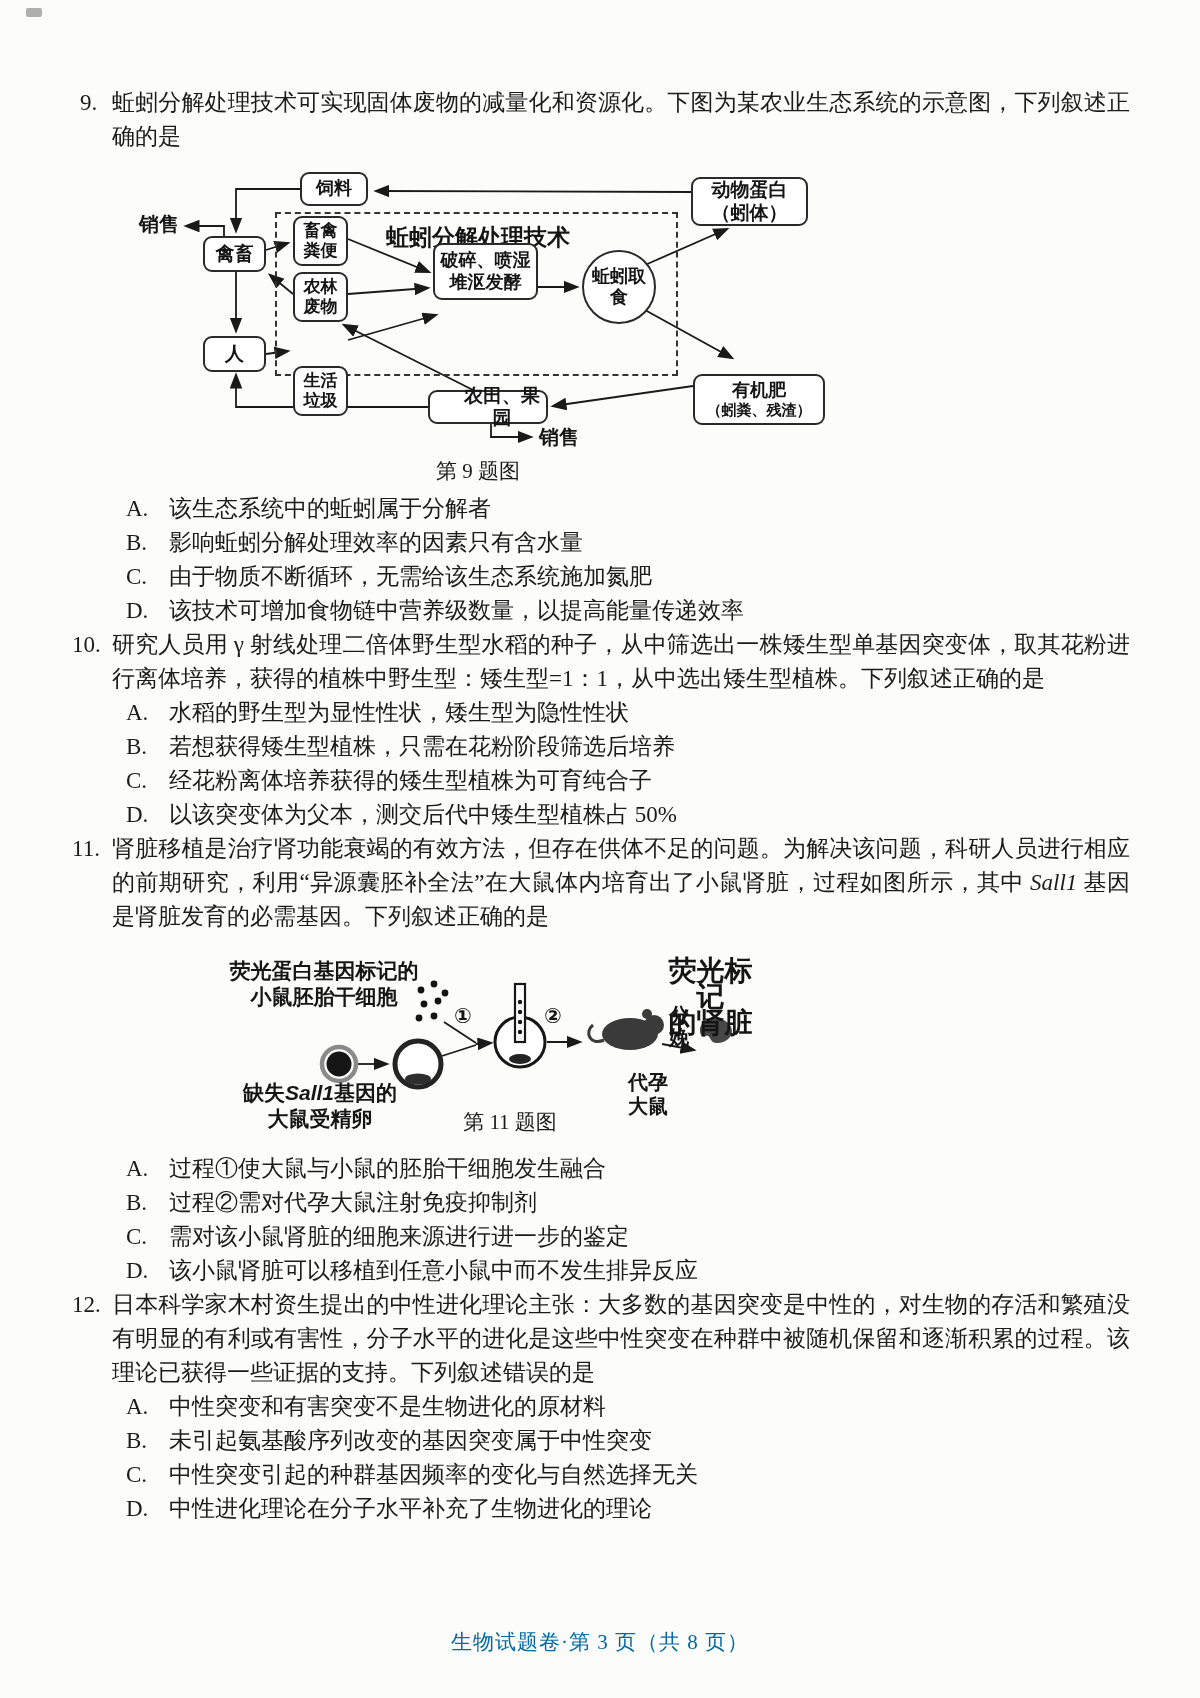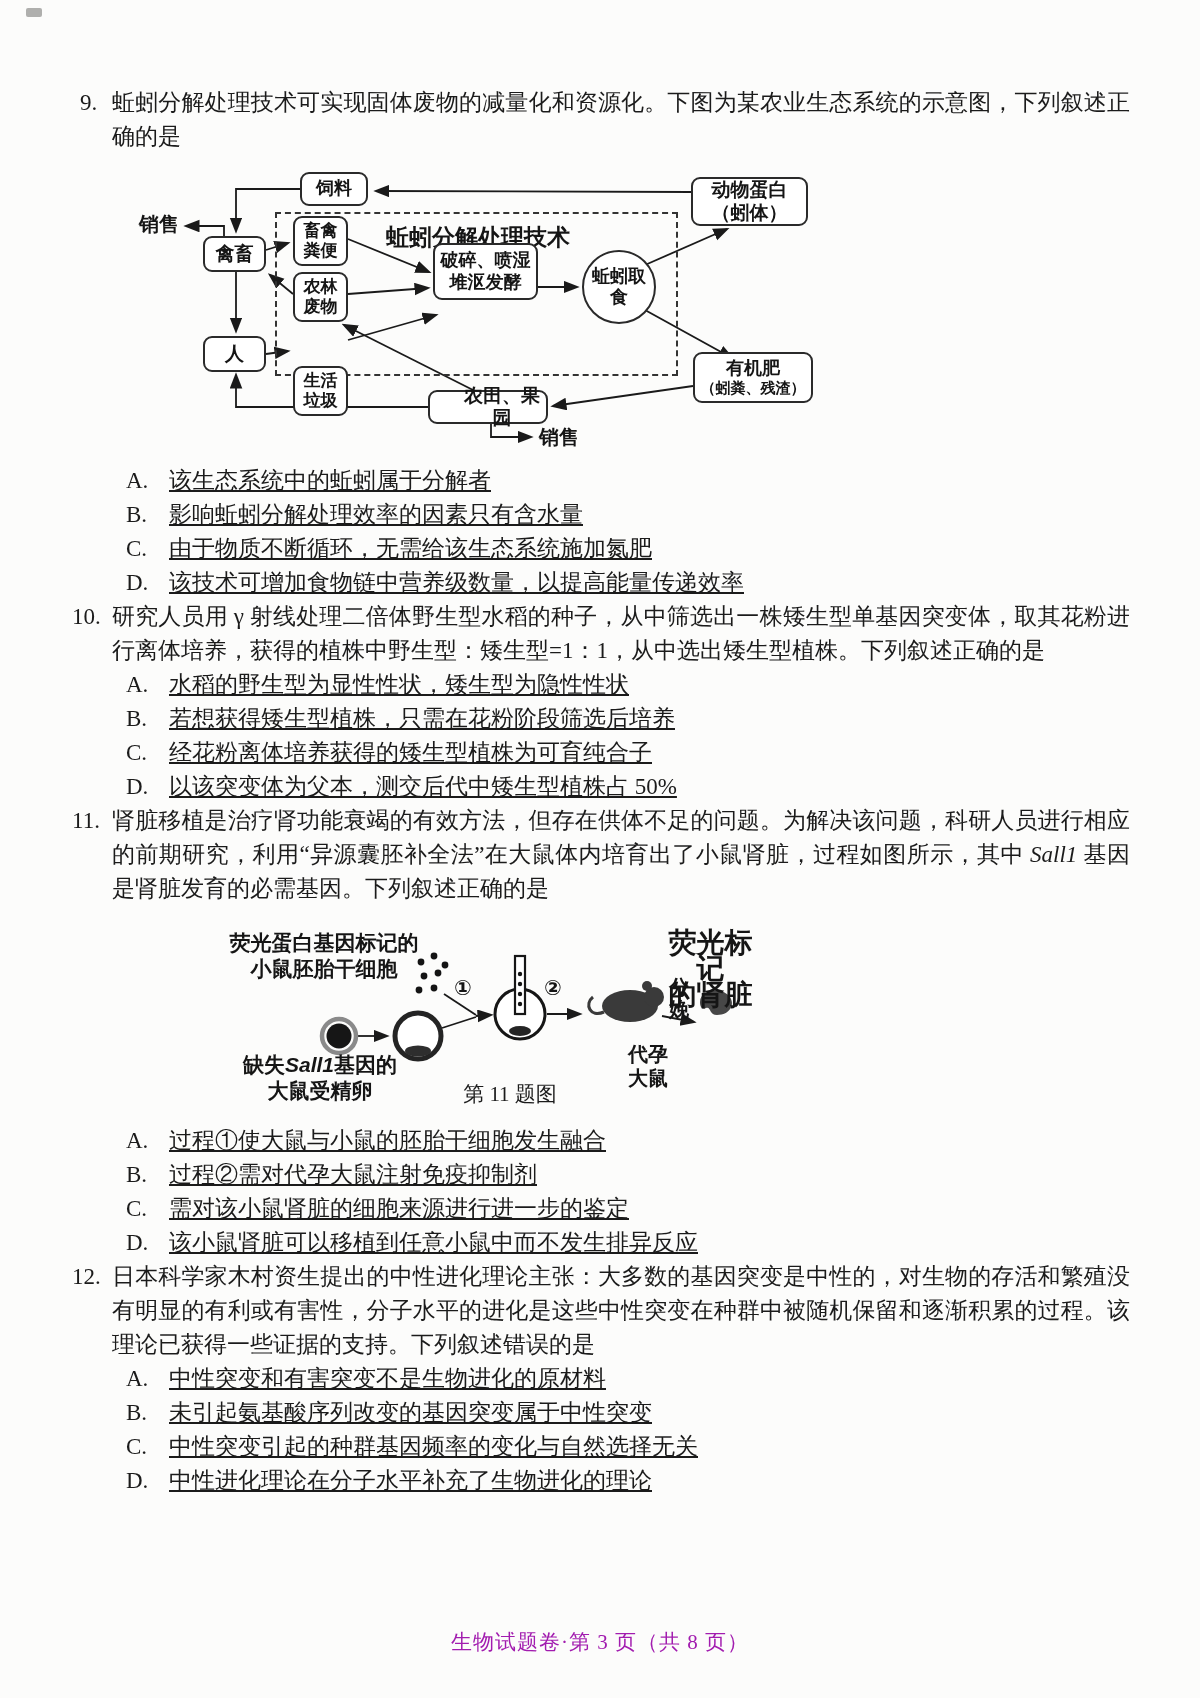--- a/index.html
+++ b/index.html
@@ -11,21 +11,21 @@
   }
   .content { position:absolute; top:86px; left:0; right:0; }
   .question { margin:0 70px 0 112px; }
   .stem { position:relative; font-size:23px; line-height:34px; text-align:justify; }
   .qnum { position:absolute; left:-40px; top:0; }
   .q-one .qnum { left:-32px; }
   .ital { font-style:italic; }
   .options { margin-top:0; }
   .option { display:flex; font-size:23px; line-height:34px; padding-left:14px; }
   .olabel { width:43px; flex-shrink:0; }
-  .otext { flex:1;text-decoration:underline; }
+  .otext { flex:1; }
 
   
   .figwrap { position:relative; }
   .fig-caption { font-size:21px; line-height:26px; text-align:center; }
   .node {
     position:absolute; border:2.2px solid #2a2a2a; border-radius:9px; background:#fff;
     display:flex; flex-direction:column; align-items:center; justify-content:center;
     font-family:"Liberation Sans","DejaVu Sans",sans-serif; font-weight:bold;
     font-size:18px; line-height:1.18; text-align:center; color:#151515;
   }
@@ -43,41 +43,41 @@
   .f9-feed { left:172px; top:18px; width:68px; height:34px; }
   .f9-ap { left:563px; top:23px; width:117px; height:49px; font-size:19px; }
   .f9-sale-top { left:8px; top:58px; width:46px; font-size:20px; }
   .f9-live { left:75px; top:82px; width:63px; height:36px; font-size:19px; }
   .f9-manure { left:165px; top:62px; width:55px; height:50px; font-size:17px; }
   .f9-agro { left:165px; top:118px; width:55px; height:50px; font-size:17px; }
   .f9-garb { left:165px; top:168px; width:55px; height:50px; font-size:17px;margin-top:44px; }
   .f9-human { left:75px; top:182px; width:63px; height:36px; font-size:19px; }
   .f9-compost { left:305px; top:89px; width:105px; height:57px; font-size:18px; }
   .f9-worm { left:454px; top:96px; width:74px; height:74px; border-radius:50%; font-size:18px; }
-  .f9-organic { left:565px; top:198px; width:120px; height:51px; font-size:18px; }
+  .f9-organic { left:565px; top:220px; width:132px; height:51px; font-size:18px; }
   .f9-organic .sub { font-size:15px; font-weight:bold; }
   .f9-field { left:300px; top:236px; width:120px; height:34px; font-size:19px; flex-direction:row;padding-left:28px; }
   .f9-sale-bot { left:408px; top:271px; width:46px; font-size:20px; }
   .f9cap { width:700px; margin-left:128px; margin-top:2px; }
 
   
   .fig11 { width:550px; height:196px; margin-left:218px; margin-top:12px; }
   .f11-esc { left:0px; top:12px; width:212px; font-size:21px; line-height:26px; }
   .f11-kid { left:440px; top:12px; width:105px; font-size:28px; line-height:26px; }
   .f11-step { position:absolute; font-family:"Liberation Sans","DejaVu Sans",sans-serif;
               font-size:21px; font-weight:bold; color:#151515; }
   .f11-s1 { left:236px; top:58px; }
   .f11-s2 { left:326px; top:58px; }
   .f11-birth { left:448px; top:58px; width:26px; font-size:20px; line-height:22px; }
   .f11-surr { left:398px; top:124px; width:64px; font-size:20px; line-height:24px; }
   .f11-egg-label { left:12px; top:134px; width:180px; font-size:21px; line-height:26px; }
   .f11-cap { position:absolute; left:222px; top:163px; width:140px; }
 
   .footer { position:absolute; left:0; right:0; top:1628px; text-align:center;
-            font-size:21px; color:#a21caf; letter-spacing:1px; }
+            font-size:21px; color:#0369a1; letter-spacing:1px; }
   .artifact { position:absolute; left:26px; top:8px; width:16px; height:9px;
               background:#8f8f8c; border-radius:2px; opacity:.7; }
 </style>
 </head>
 <body>
 
 <div class="page">
   <div class="artifact"></div>
 
   <div class="content">
@@ -143,20 +143,21 @@
         <span>堆沤发酵</span>
       </div>
       <div class="node f9-worm">蚯蚓取食</div>
       <div class="node f9-organic">
         <span>有机肥</span>
         <span class="sub">（蚓粪、残渣）</span>
       </div>
       <div class="node f9-field">农田、果园</div>
       <div class="plain f9-sale-bot">销售</div>
     </div>
+    <div class="fig-caption f9cap">第 9 题图</div>
 
     <div class="question q-one" style="margin-top:8px;">
       <div class="options">
         <div class="option">
             <span class="olabel">A.</span>
             <span class="otext">该生态系统中的蚯蚓属于分解者</span>
           </div>
         <div class="option">
             <span class="olabel">B.</span>
             <span class="otext">影响蚯蚓分解处理效率的因素只有含水量</span>

